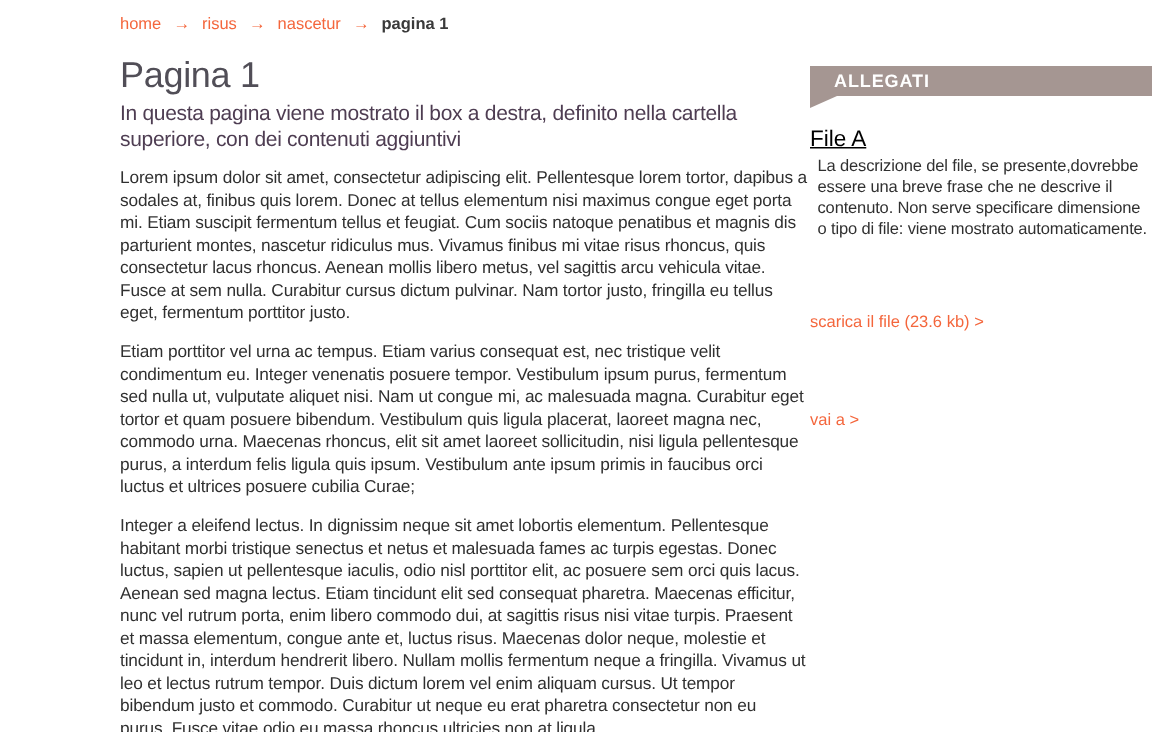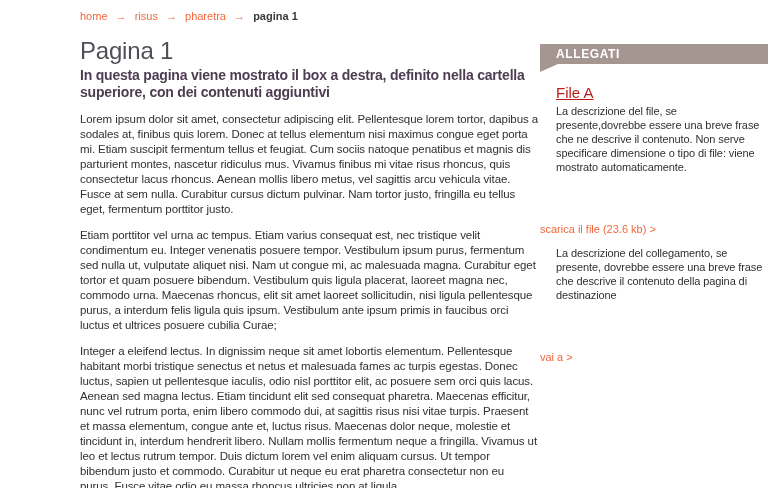--- a/index.html
+++ b/index.html
@@ -9,45 +9,45 @@
     background: #ffffff; font-family: "Liberation Sans", sans-serif;
   }
   
   .breadcrumb { position: absolute; left: 80px; top: 10px; font-size: 11px; color: #f4663c; white-space: nowrap; }
   .breadcrumb a { color: #f4663c; text-decoration: none; cursor: pointer; }
   .breadcrumb .sep { color: #f4663c; margin: 0 5px; }
   .breadcrumb .current { color: #3a3a3a; font-weight: bold; }
   
   .content { position: absolute; left: 80px; top: 37px; width: 458px; }
   .content h1 { margin: 0; font-size: 24px; font-weight: 400; color: #514e57; letter-spacing: -0.2px; line-height: 28px; }
-  .subtitle { margin: 2px 0 12px 0; font-size: 14px; font-weight: 700; color: #4e3d52; line-height: 16.5px; letter-spacing: -0.2px; }
+  .subtitle { margin: 2px 0 12px 0; font-size: 14px; font-weight: 400; color: #4e3d52; line-height: 16.5px; letter-spacing: -0.2px; }
   .body-par { margin: 0 0 11px 0; font-size: 11.5px; line-height: 15px; color: #303030; letter-spacing: -0.1px; }
   
   .sidebar { position: absolute; left: 540px; top: 44px; width: 228px; }
   .side-header {
     background: #a59692; color: #ffffff; font-size: 12px; font-weight: bold;
     letter-spacing: 0.6px; padding: 4px 0 4px 16px; line-height: 12px;
   }
   .side-notch { width: 18px; height: 8px; background: #a59692; clip-path: polygon(0 0, 100% 0, 0 100%); }
-  .sidebar h3 { margin: 12px 0 3px 16px; font-size: 15px; font-weight: 400; color: #b91c1c; text-decoration: underline; }
-  .sidebar p { margin: 0 0 7px 16px; font-size: 11px; line-height: 14px; color: #303030; letter-spacing: -0.1px; }
+  .sidebar h3 { margin: 12px 0 3px 0; font-size: 15px; font-weight: 400; color: #000000; text-decoration: underline; }
+  .sidebar p { margin: 0 0 7px 5px; font-size: 11px; line-height: 14px; color: #303030; letter-spacing: -0.1px; }
   .side-link { color: #f4663c; font-size: 11px; text-decoration: none; cursor: pointer; display: inline-block; margin-top: 42px; }
   .sidebar section { margin-bottom: 9px; }
 </style>
 </head>
 <body>
 
 <div class="page">
 
   <nav class="breadcrumb">
     <a href="#">home</a>
     <span class="sep">→</span>
     <a href="#">risus</a>
     <span class="sep">→</span>
-    <a href="#">pharetra</a>
+    <a href="#">nascetur</a>
     <span class="sep">→</span>
     <span class="current">pagina 1</span>
   </nav>
 
   <main class="content">
     <h1>Pagina 1</h1>
     <h2 class="subtitle">In questa pagina viene mostrato il box a destra, definito nella cartella superiore, con dei contenuti aggiuntivi</h2>
     <p class="body-par">Lorem ipsum dolor sit amet, consectetur adipiscing elit. Pellentesque lorem tortor, dapibus a sodales at, finibus quis lorem. Donec at tellus elementum nisi maximus congue eget porta mi. Etiam suscipit fermentum tellus et feugiat. Cum sociis natoque penatibus et magnis dis parturient montes, nascetur ridiculus mus. Vivamus finibus mi vitae risus rhoncus, quis consectetur lacus rhoncus. Aenean mollis libero metus, vel sagittis arcu vehicula vitae. Fusce at sem nulla. Curabitur cursus dictum pulvinar. Nam tortor justo, fringilla eu tellus eget, fermentum porttitor justo.</p>
     <p class="body-par">Etiam porttitor vel urna ac tempus. Etiam varius consequat est, nec tristique velit condimentum eu. Integer venenatis posuere tempor. Vestibulum ipsum purus, fermentum sed nulla ut, vulputate aliquet nisi. Nam ut congue mi, ac malesuada magna. Curabitur eget tortor et quam posuere bibendum. Vestibulum quis ligula placerat, laoreet magna nec, commodo urna. Maecenas rhoncus, elit sit amet laoreet sollicitudin, nisi ligula pellentesque purus, a interdum felis ligula quis ipsum. Vestibulum ante ipsum primis in faucibus orci luctus et ultrices posuere cubilia Curae;</p>
     <p class="body-par">Integer a eleifend lectus. In dignissim neque sit amet lobortis elementum. Pellentesque habitant morbi tristique senectus et netus et malesuada fames ac turpis egestas. Donec luctus, sapien ut pellentesque iaculis, odio nisl porttitor elit, ac posuere sem orci quis lacus. Aenean sed magna lectus. Etiam tincidunt elit sed consequat pharetra. Maecenas efficitur, nunc vel rutrum porta, enim libero commodo dui, at sagittis risus nisi vitae turpis. Praesent et massa elementum, congue ante et, luctus risus. Maecenas dolor neque, molestie et tincidunt in, interdum hendrerit libero. Nullam mollis fermentum neque a fringilla. Vivamus ut leo et lectus rutrum tempor. Duis dictum lorem vel enim aliquam cursus. Ut tempor bibendum justo et commodo. Curabitur ut neque eu erat pharetra consectetur non eu purus. Fusce vitae odio eu massa rhoncus ultricies non at ligula.</p>
@@ -57,18 +57,17 @@
     <div class="side-header">ALLEGATI</div>
     <div class="side-notch"></div>
 
     <section>
       <h3>File A</h3>
       <p>La descrizione del file, se presente,dovrebbe essere una breve frase che ne descrive il contenuto. Non serve specificare dimensione o tipo di file: viene mostrato automaticamente.</p>
       <a href="#" class="side-link">scarica il file (23.6 kb) &gt;</a>
     </section>
 
     <section>
-      <p>La descrizione del collegamento, se presente, dovrebbe essere una breve frase che descrive il contenuto della pagina di destinazione</p>
       <a href="#" class="side-link">vai a &gt;</a>
     </section>
   </aside>
 
 </div>
 
 </body></html>

